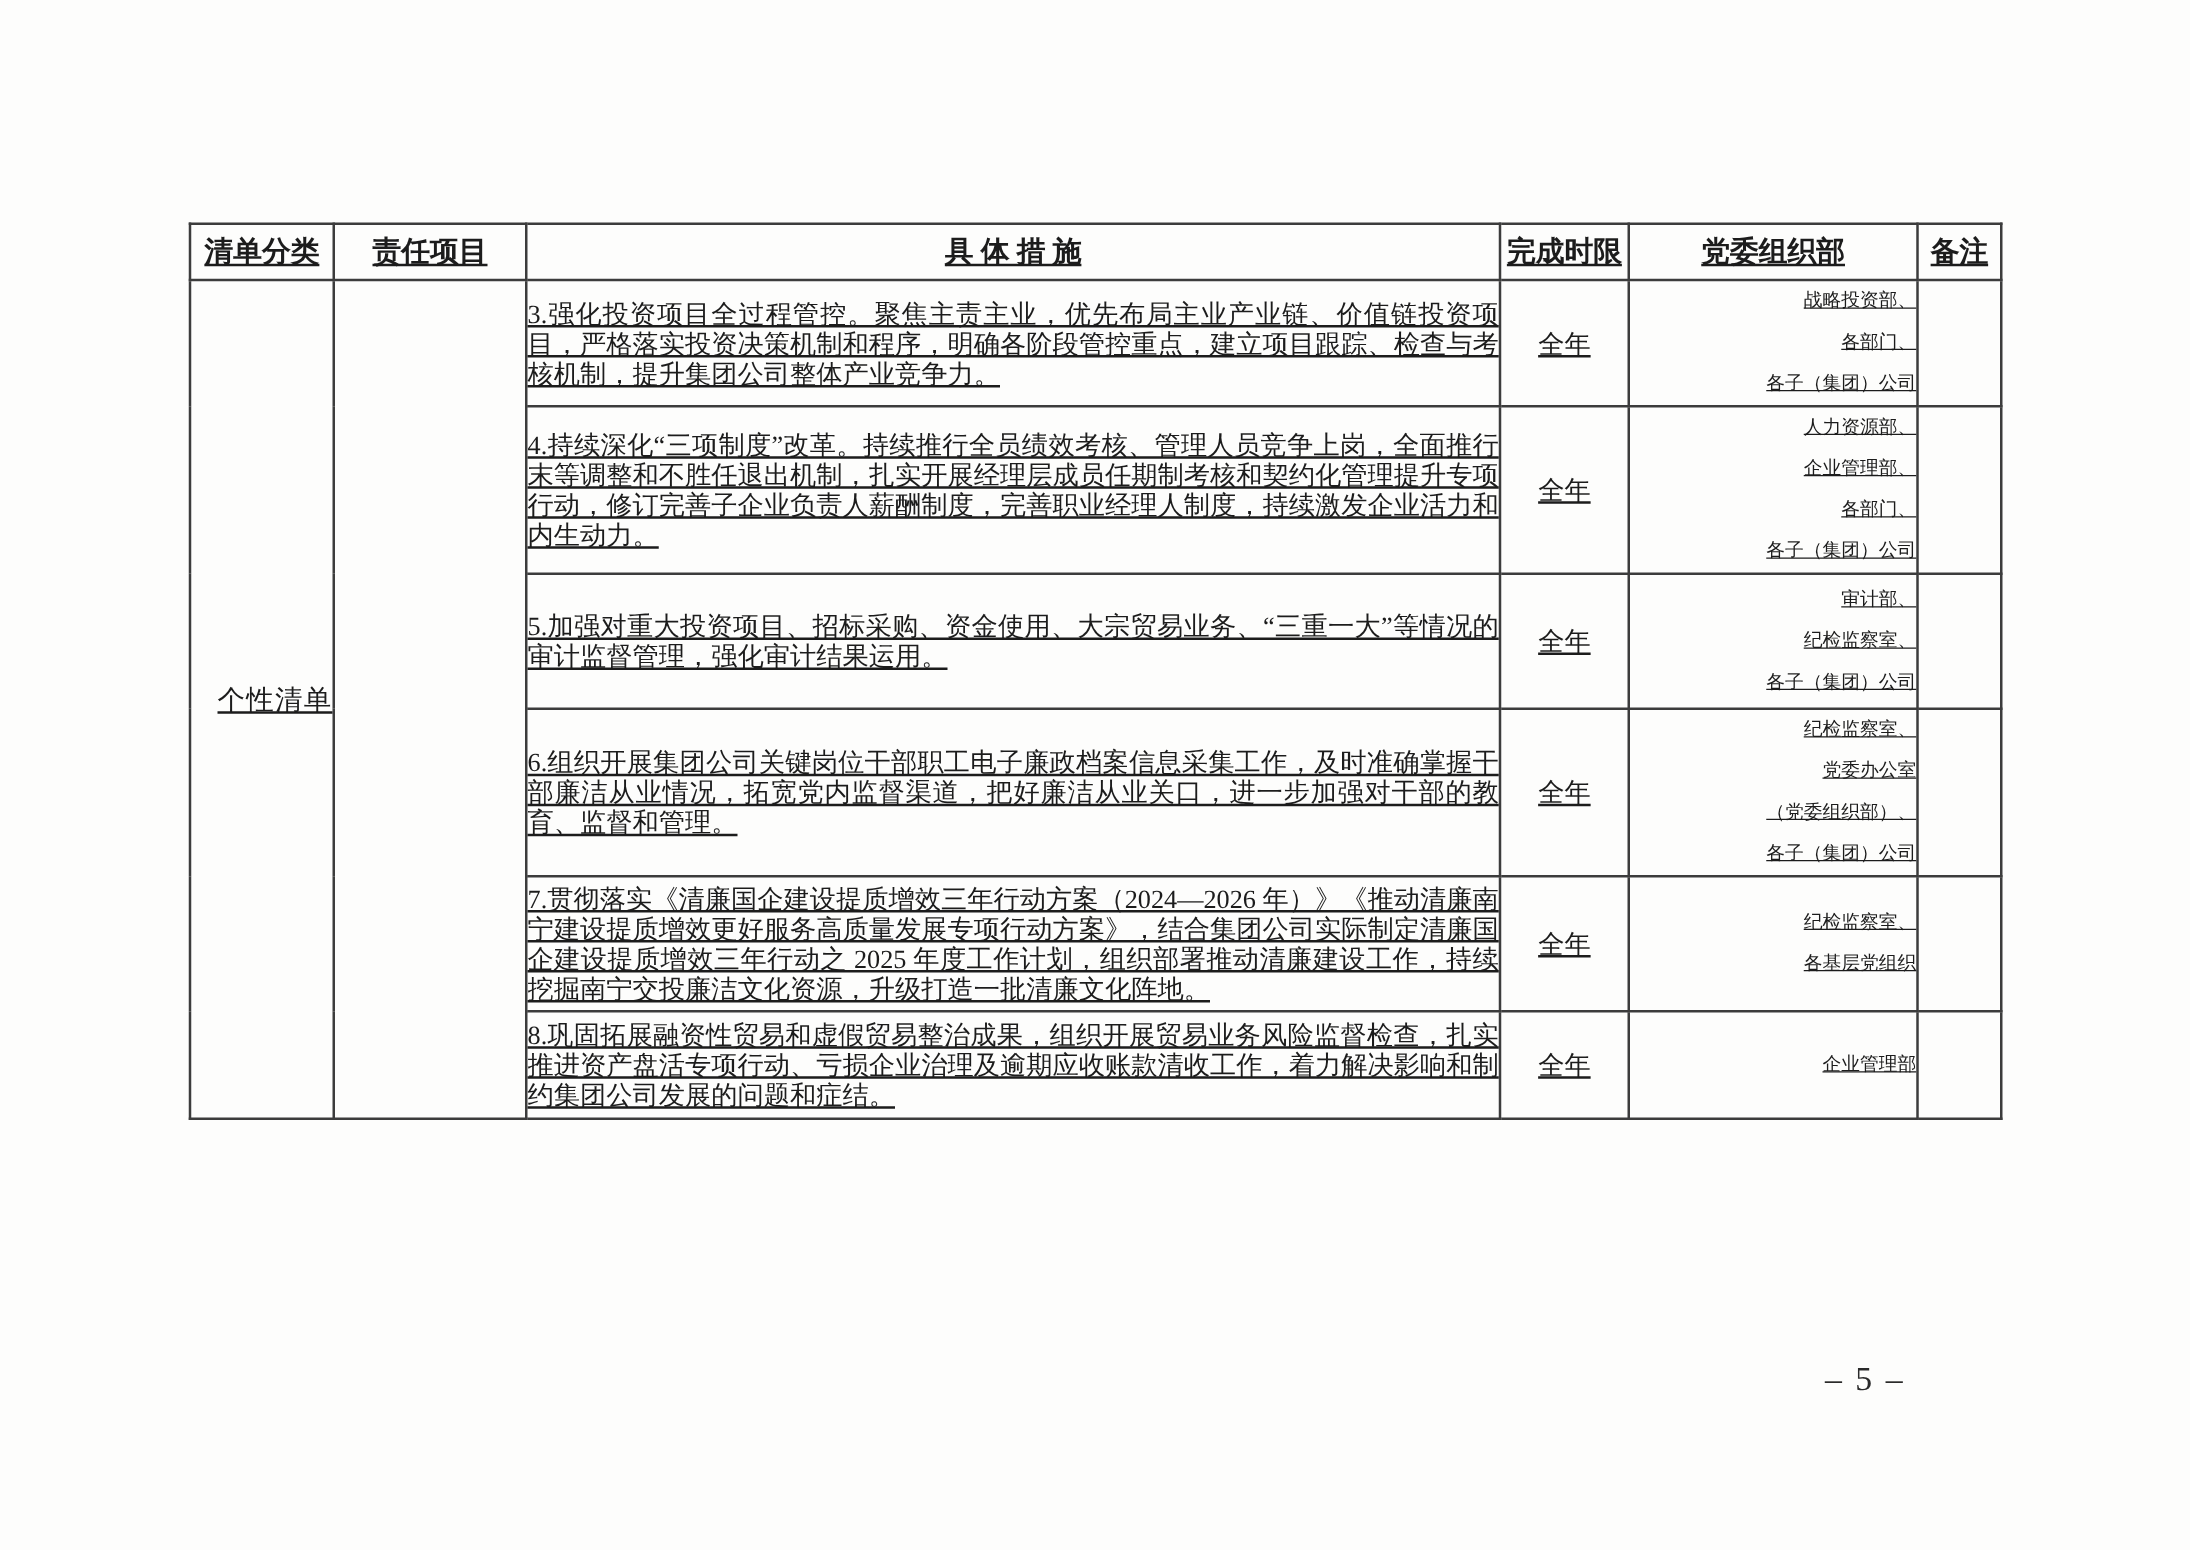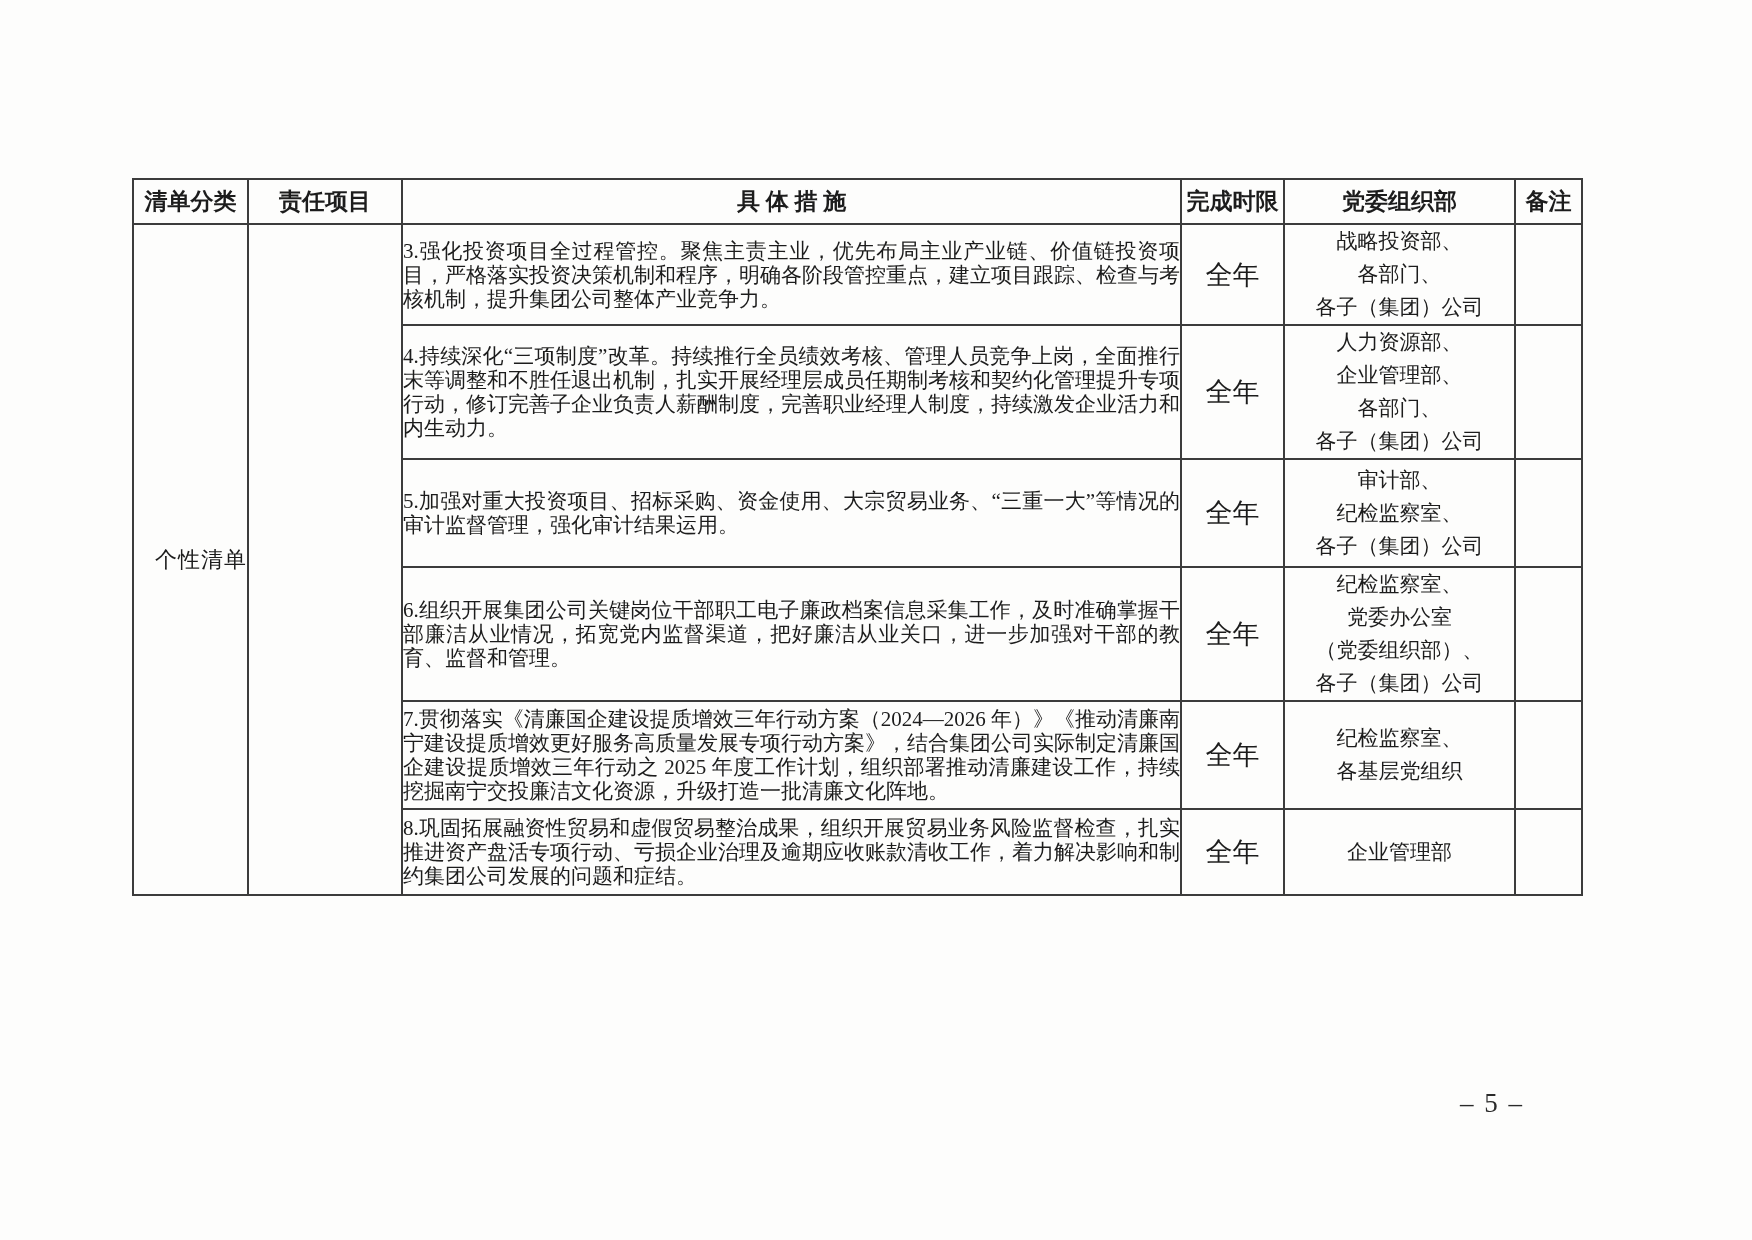--- a/index.html
+++ b/index.html
@@ -12,26 +12,27 @@
     color: #1c1c1c;
     overflow: hidden;
   }
   .page {
     position: relative;
     width: 1752px;
     height: 1240px;
   }
   table.doc-table {
     position: absolute;
-    left: 132px;
+    left: 151px;
     top: 178px;
     width: 1449px;
     border-collapse: collapse;
     table-layout: fixed;
     background: transparent;
+    text-decoration: underline;
   }
   table.doc-table th,
   table.doc-table td {
     border: 2px solid #3c3c3c;
     padding: 0;
     vertical-align: middle;
   }
   th.hdr {
     font-size: 23px;
     font-weight: bold;
@@ -50,27 +51,27 @@
   }
   td.measure-cell {
     font-size: 21px;
     line-height: 24px;
     text-align: justify;
     text-justify: inter-ideograph;
     padding: 3px 6px 3px 9px;
     word-break: break-all;
   }
   td.deadline-cell {
-    font-size: 27px;
+    font-size: 21px;
     text-align: center;
   }
   td.unit-cell {
-    font-size: 21px;
+    font-size: 15px;
     line-height: 33px;
-    text-align: center;
+    text-align: right;
     white-space: pre-line;
   }
   td.remark-cell {
     font-size: 21px;
     text-align: center;
   }
   .page-number {
     position: absolute;
     left: 1442px;
     top: 1088px;

